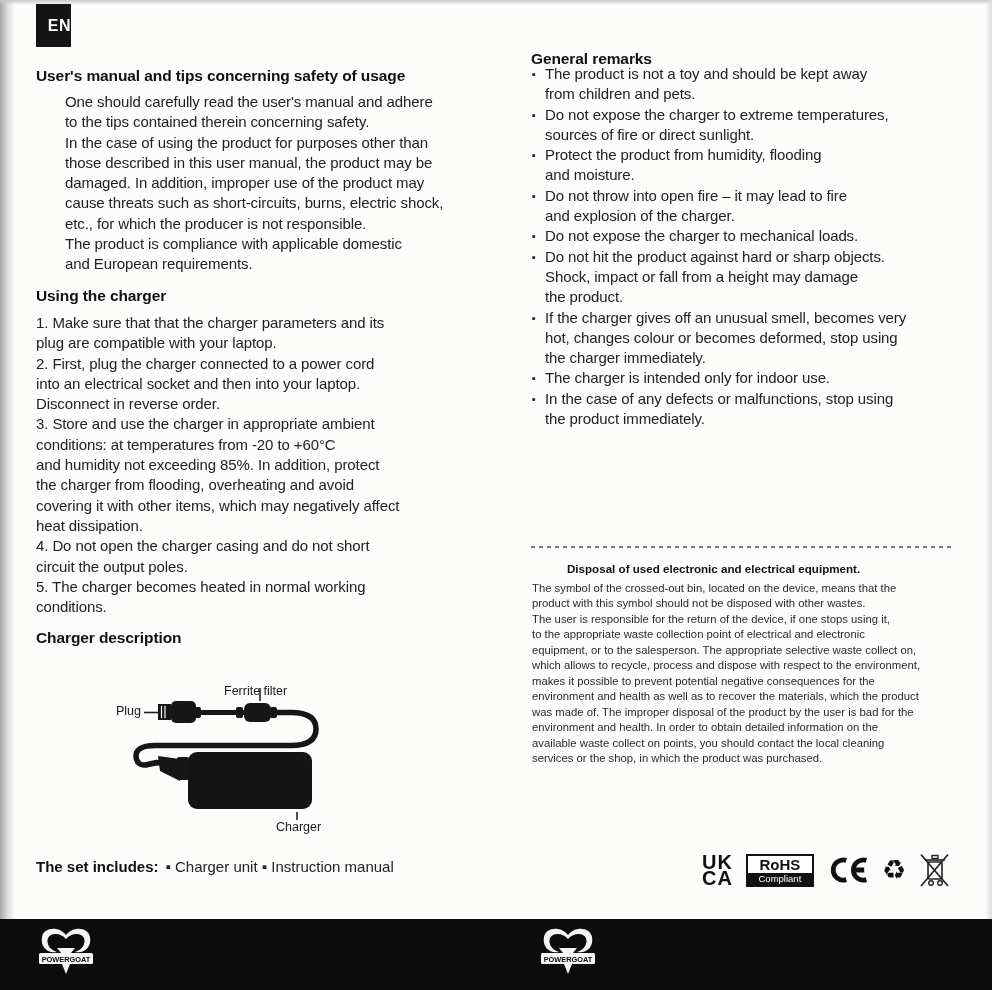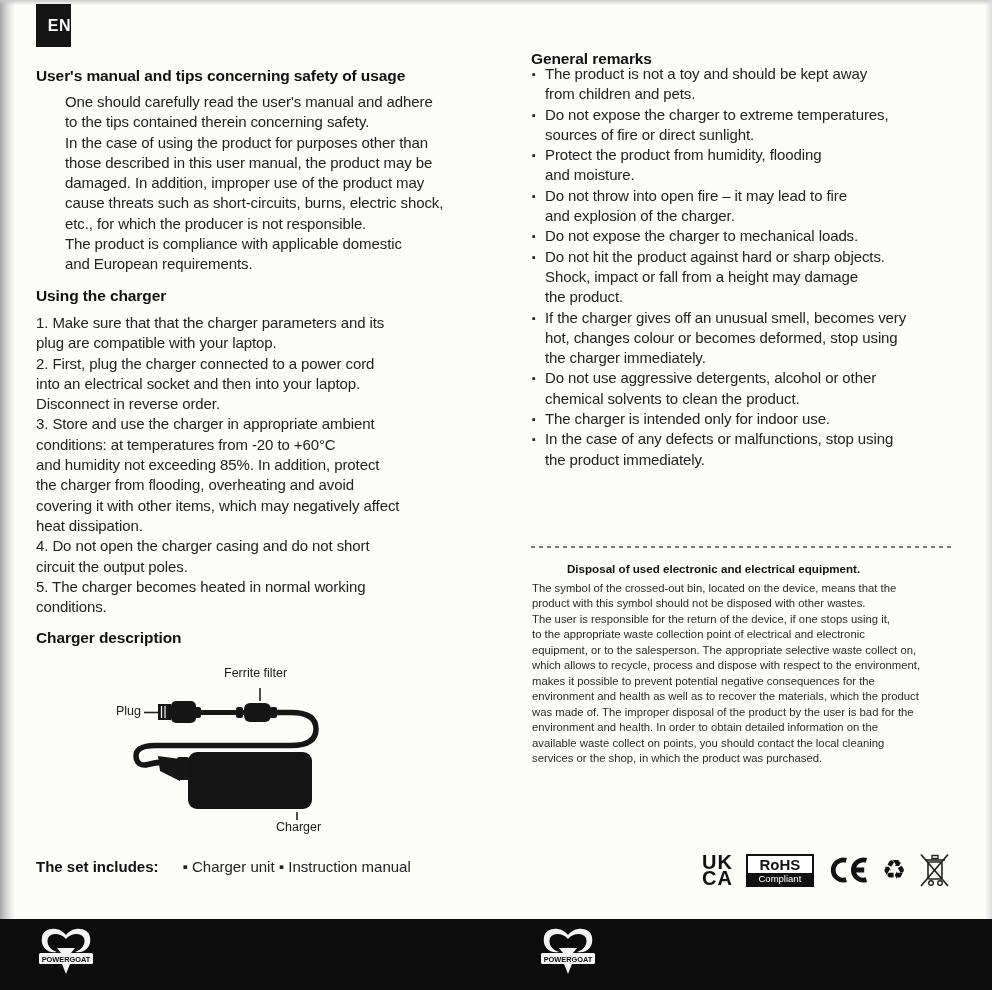--- a/index.html
+++ b/index.html
@@ -26,27 +26,27 @@
   #safety-heading{left:36px;top:67px;}
   #safety-body{left:36px;top:92px;width:460px;margin-left:29px;}
   #using-heading{left:36px;top:287px;}
   #using-body{left:36px;top:313px;width:460px;}
   #desc-heading{left:36px;top:629px;}
 
   
   .diagram{position:absolute;left:100px;top:663px;width:270px;height:190px;}
   .diagram svg{position:absolute;left:0;top:0;}
   .dia-label{position:absolute;font-size:12.5px;color:#1a1a1a;}
-  #ferrite-label{left:124px;top:3px;}
+  #ferrite-label{left:124px;top:21px;}
   #plug-label{left:16px;top:41px;}
   #charger-label{left:176px;top:157px;}
 
   .set-line{position:absolute;left:36px;top:858px;font-size:15px;color:#222;}
   .set-line b{font-weight:bold;color:#111;}
-  .set-line .items{margin-left:24px;}
+  .set-line .items{margin-left:7px;}
 
   
   #remarks-heading{left:531px;top:34px;margin-top:16px;}
   .remarks{position:absolute;left:531px;top:64px;width:452px;margin:0;padding:0;list-style:none;}
   .remarks li{position:relative;padding-left:14px;font-size:15px;line-height:20.3px;color:#222;letter-spacing:-.1px;}
   .remarks li::before{content:"▪";position:absolute;left:1px;top:0;font-size:11px;line-height:20.3px;color:#222;}
   .remarks li span{white-space:pre-line;}
 
   .dashed{position:absolute;left:531px;top:546px;width:424px;height:2px;
     background:repeating-linear-gradient(90deg,#777 0 4px,rgba(0,0,0,0) 4px 8px);}
@@ -161,22 +161,20 @@
 and moisture.</span></li>
     <li><span>Do not throw into open fire – it may lead to fire
 and explosion of the charger.</span></li>
     <li><span>Do not expose the charger to mechanical loads.</span></li>
     <li><span>Do not hit the product against hard or sharp objects.
 Shock, impact or fall from a height may damage
 the product.</span></li>
     <li><span>If the charger gives off an unusual smell, becomes very
 hot, changes colour or becomes deformed, stop using
 the charger immediately.</span></li>
-    <li><span>Do not use aggressive detergents, alcohol or other
-chemical solvents to clean the product.</span></li>
     <li><span>The charger is intended only for indoor use.</span></li>
     <li><span>In the case of any defects or malfunctions, stop using
 the product immediately.</span></li>
   </ul>
 
   <div class="dashed"></div>
 
   <h3 id="disposal-heading">Disposal of used electronic and electrical equipment.</h3>
   <div id="disposal-body">The symbol of the crossed-out bin, located on the device, means that the
 product with this symbol should not be disposed with other wastes.

